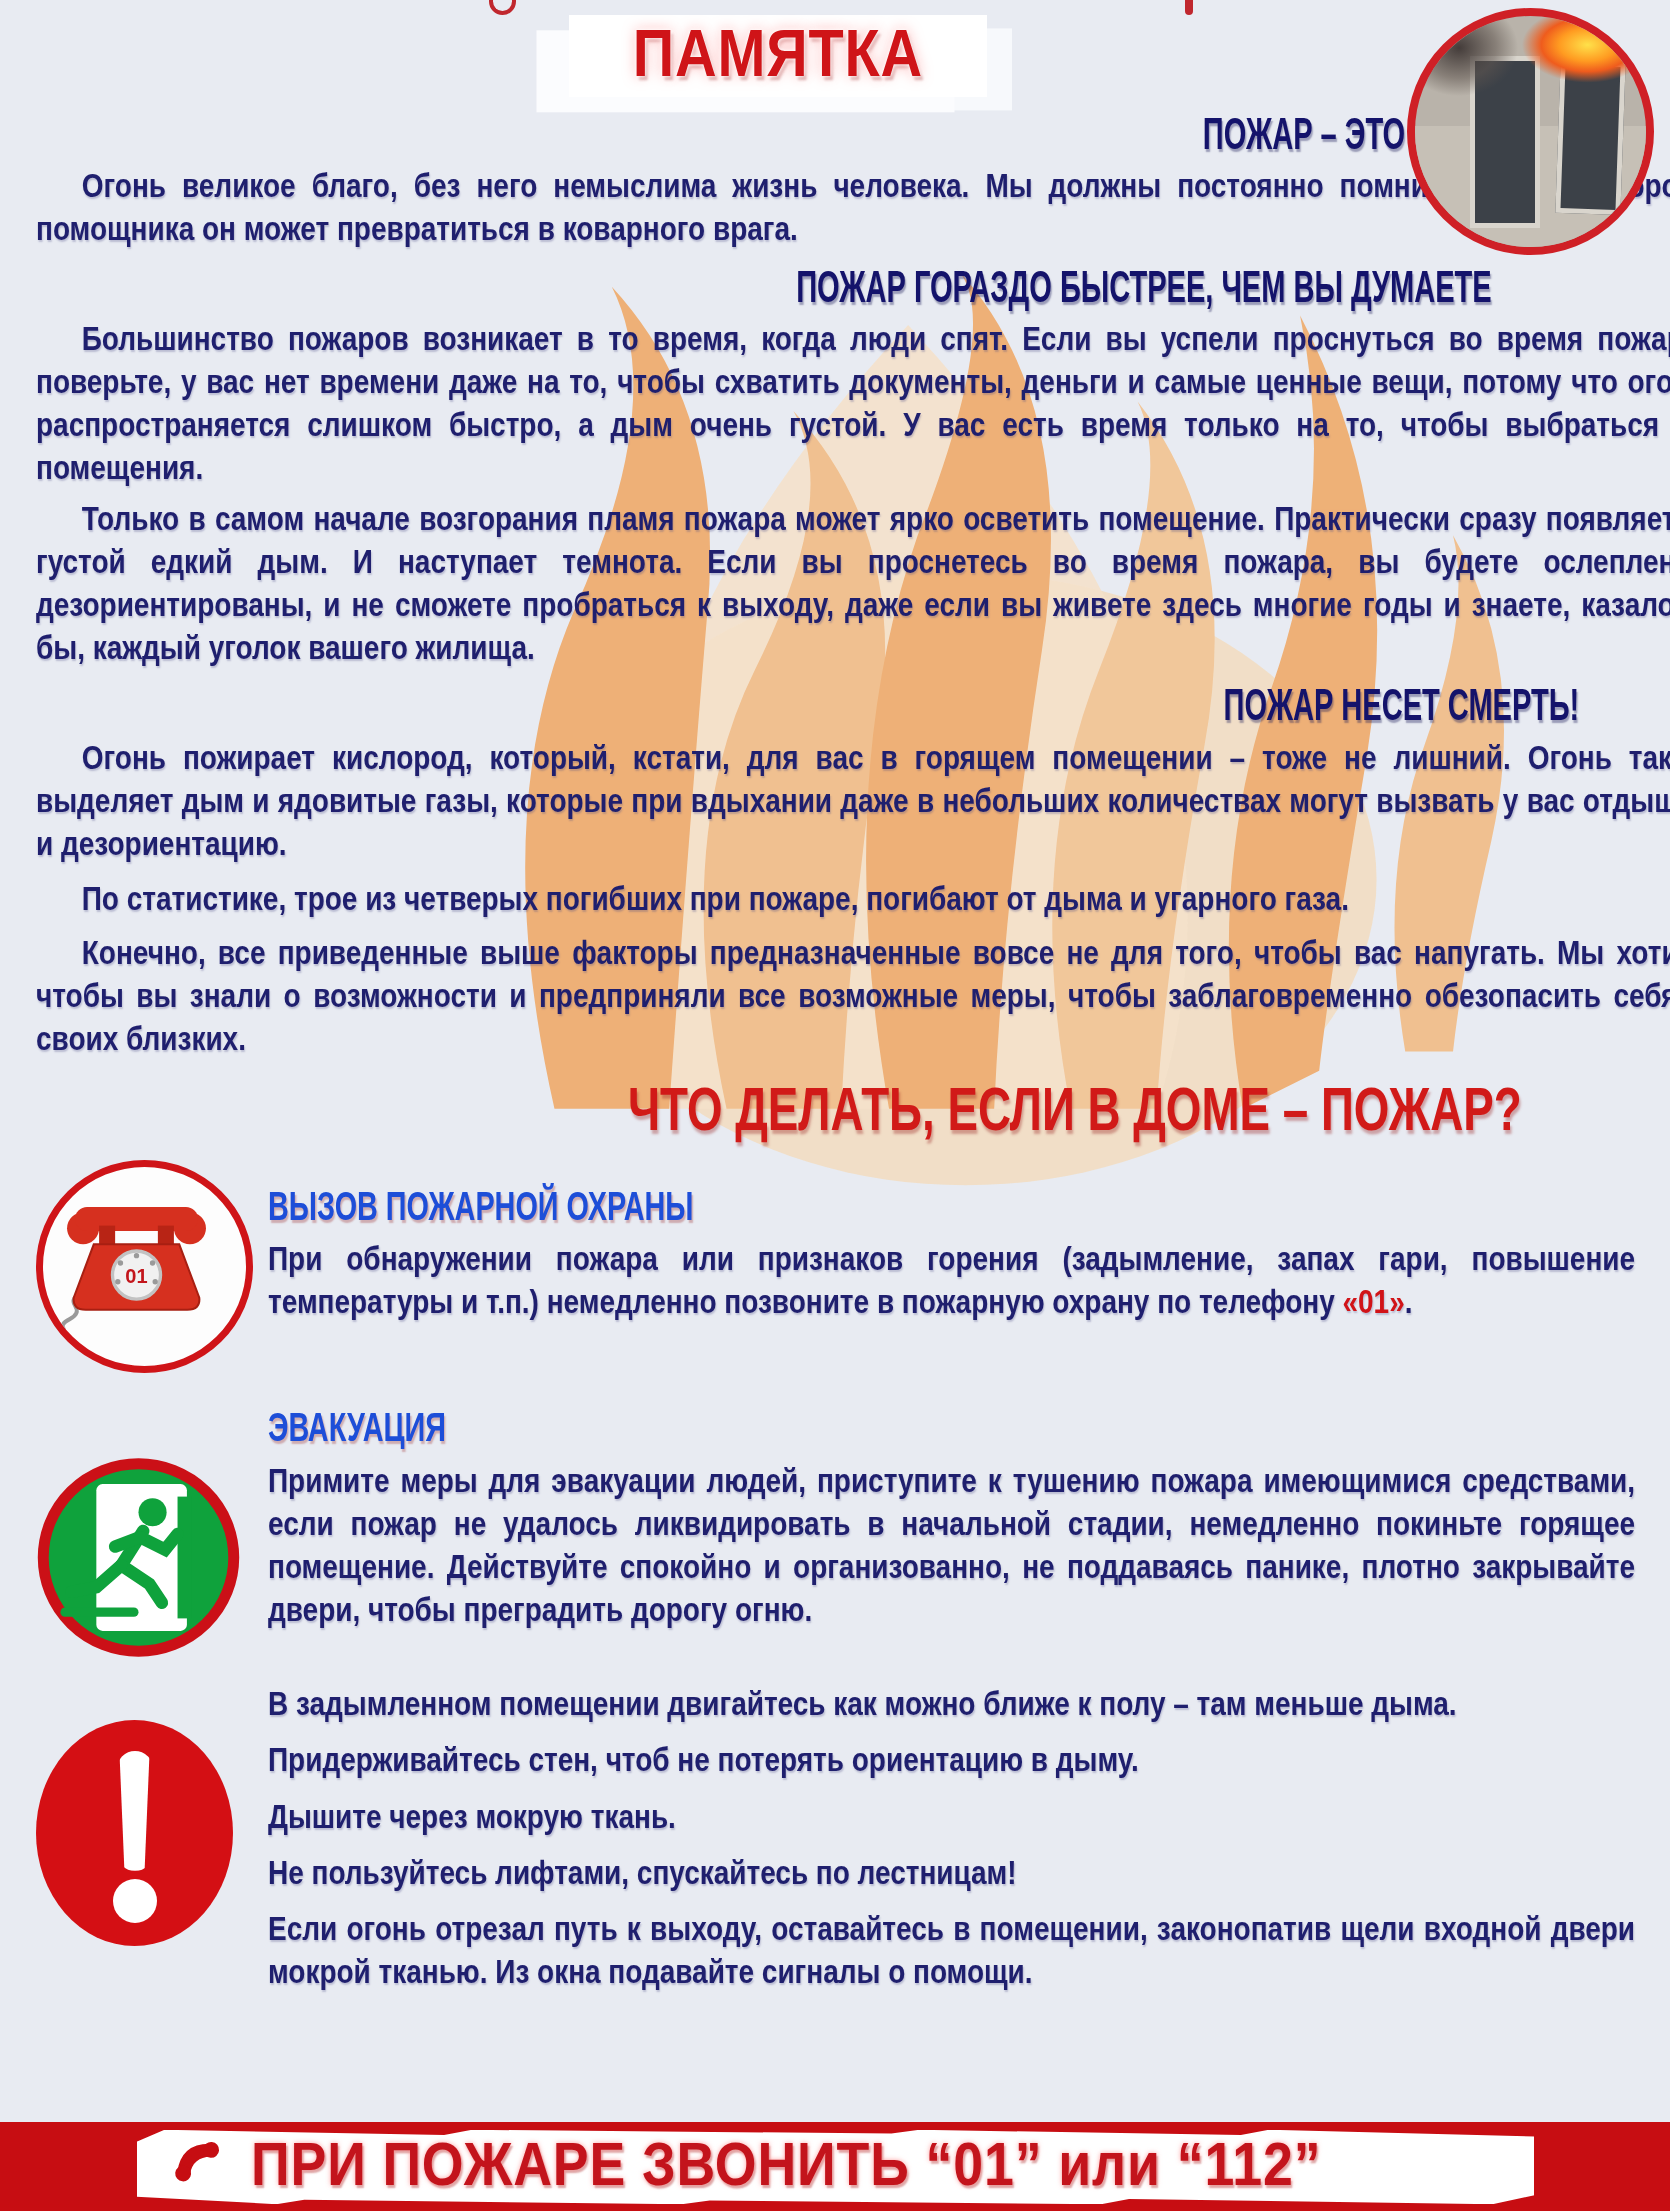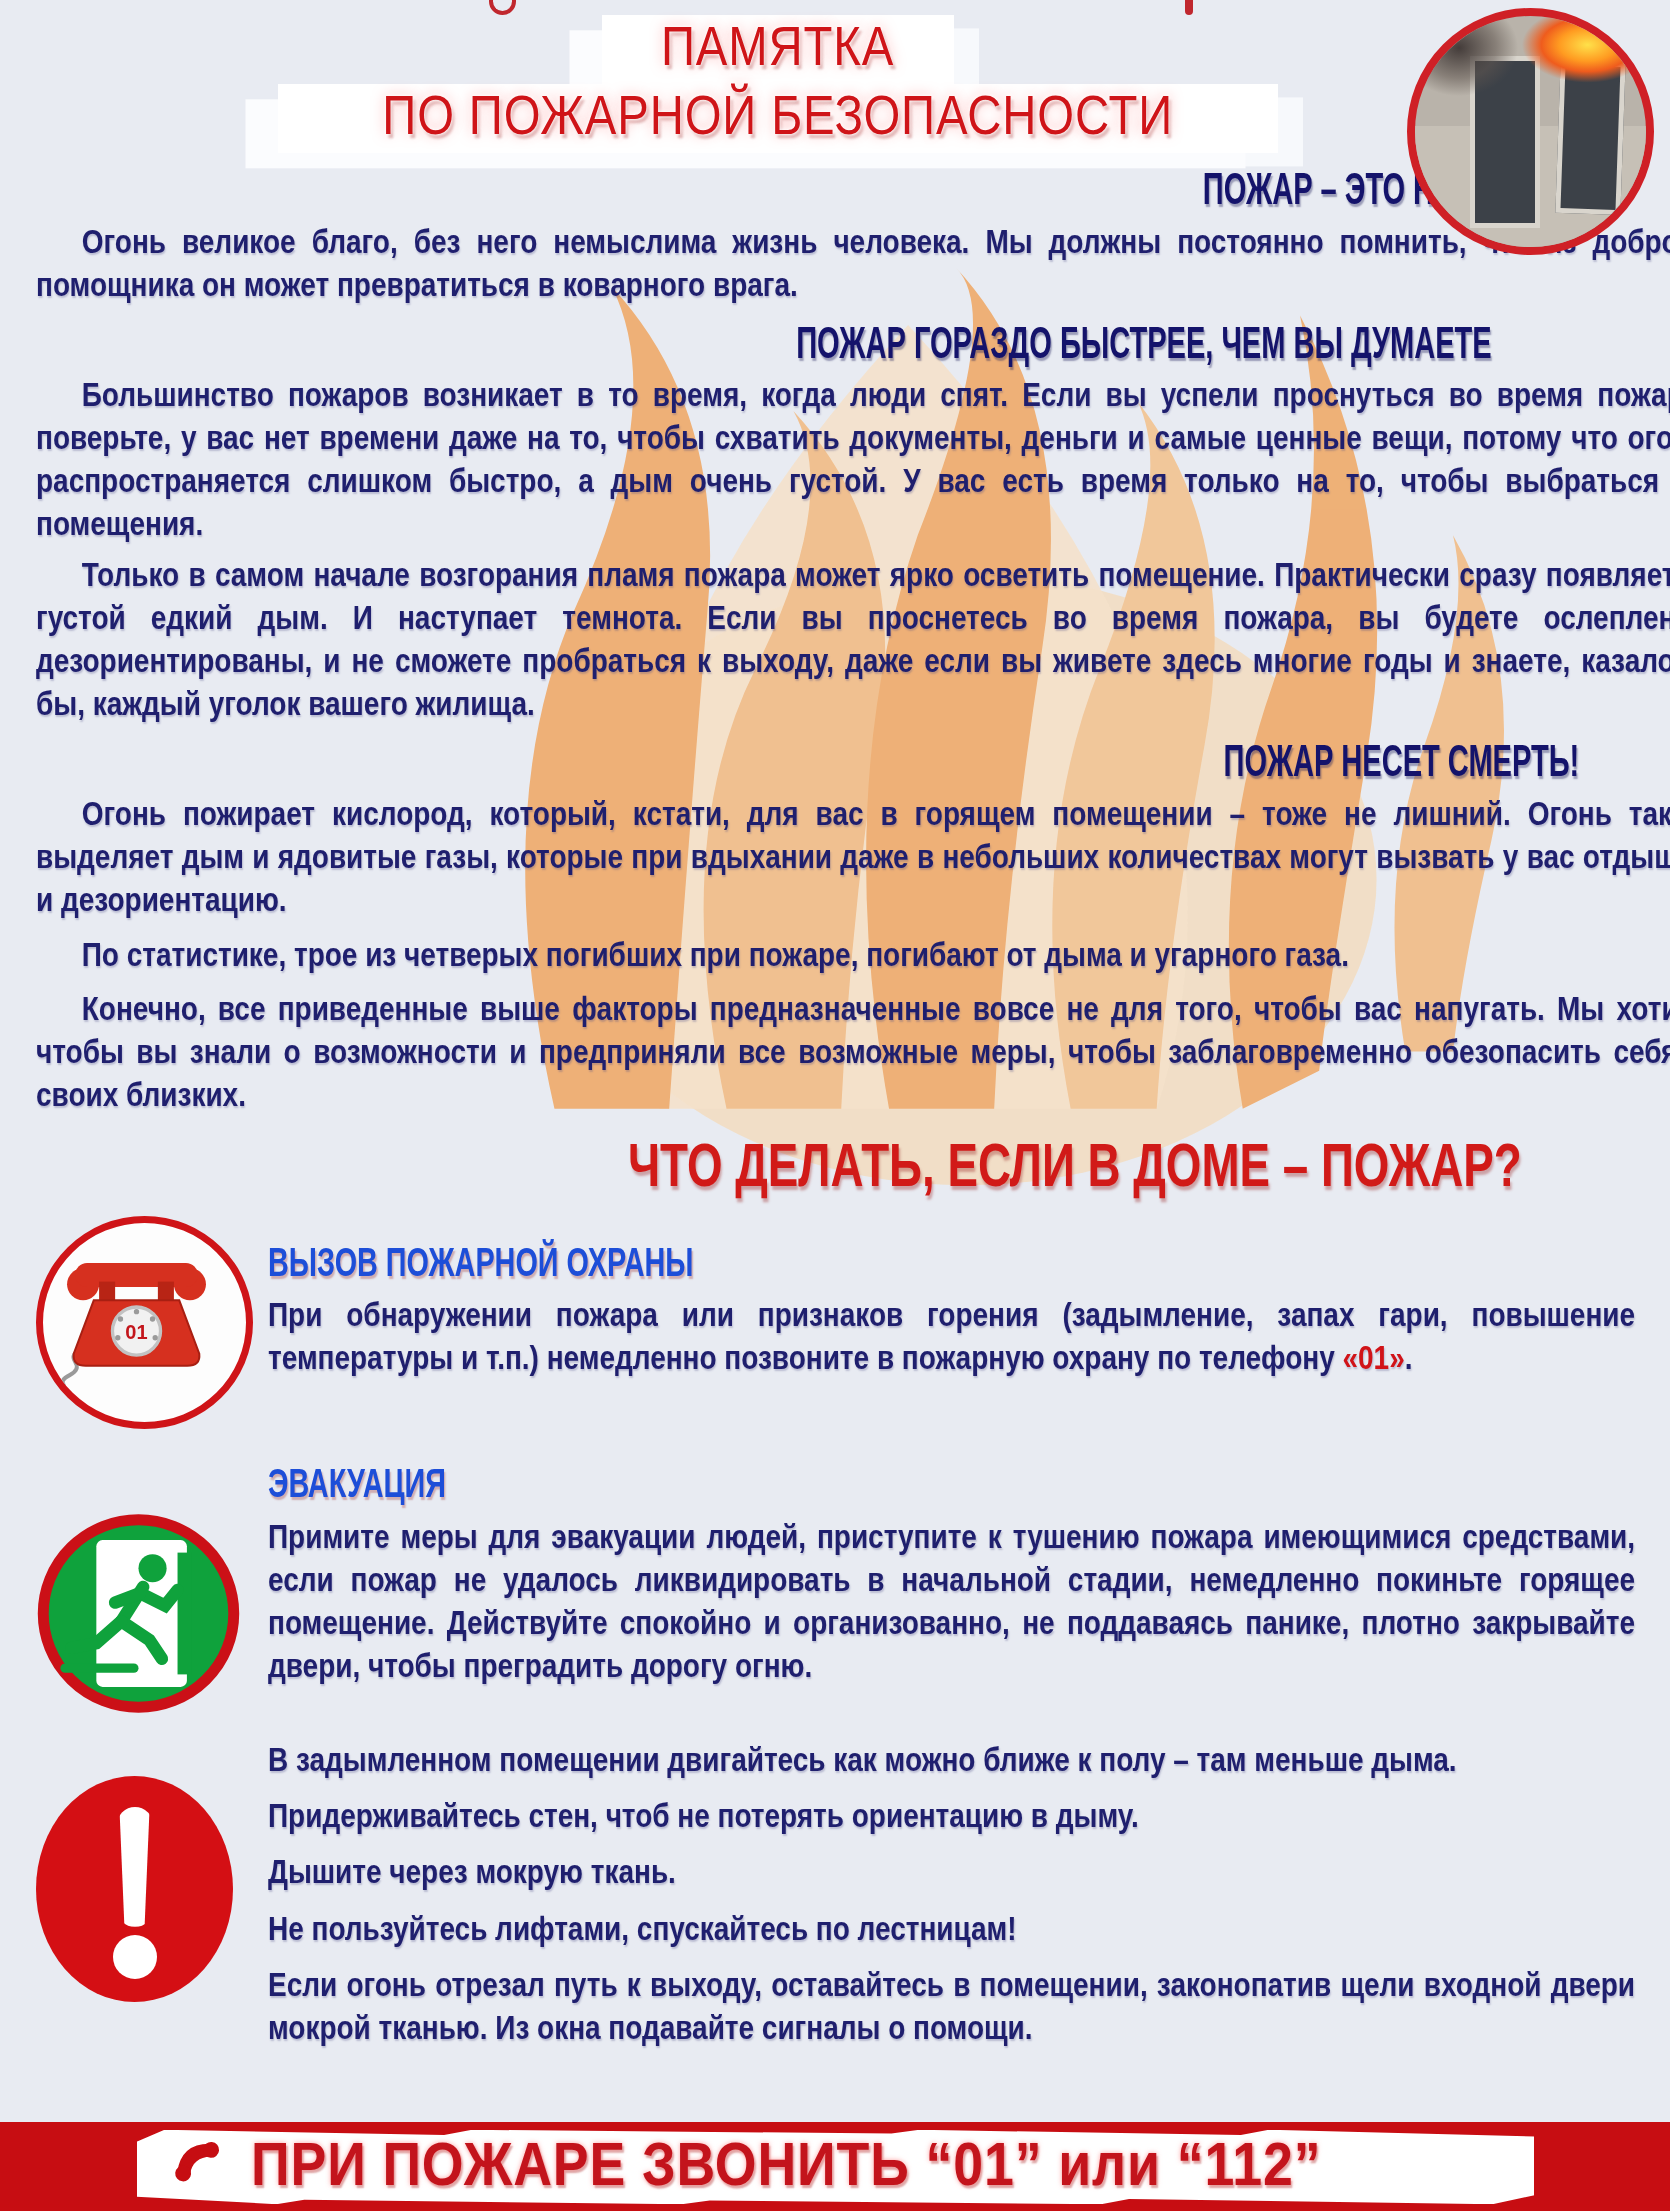--- a/index.html
+++ b/index.html
@@ -17,21 +17,21 @@
            border-radius:0 0 13.4px 13.4px;width:19px;height:10.5px;}
   .cutmark.m2{width:7.6px;height:15.3px;border:none;background:#c0272e;border-radius:0 0 5.7px 5.7px;}
   
   .content{position:relative;z-index:1;padding-top:15.3px;}
   .title-block{text-align:center;line-height:1.08;margin-right:115px;}
   .title-line{
     display:inline-block;
     background:#ffffff;
     padding:1.9px 40px 7.6px;
     box-shadow:-32.5px 15.3px 0 0 #fbfcfe, 25px 13.4px 0 0 #f7f9fc;
-    color:#cf1418;font-weight:normal;font-size:55px;letter-spacing:1px;
+    color:#cf1418;font-weight:bold;font-size:67px;letter-spacing:1px;
     text-shadow:0 0 6.7px #ffffff,0 0 2.9px #ffffff,0 0 13.4px rgba(255,130,130,.65),2.9px 3.8px 2.9px rgba(140,20,20,.35);
     white-space:nowrap;
   }
   .title-line .cond{display:inline-block;transform:scaleX(.86);transform-origin:center;}
   
   .photo{
     position:absolute;top:7.6px;right:17px;z-index:2;
     width:231px;height:231px;border-radius:50%;
     border:8.6px solid #cf2026;overflow:hidden;background:#b9b3aa;
   }
@@ -120,21 +120,20 @@
     <div class="win w1"></div>
     <div class="win w2"></div>
     <div class="p-fire"></div>
     <div class="p-smoke"></div>
   </div>
 
   <div class="content">
 
     <div class="title-block">
       <span class="title-line"><span class="cond">ПАМЯТКА</span></span><br>
-      <span class="title-line"><span class="cond">ПО ПОЖАРНОЙ БЕЗОПАСНОСТИ</span></span>
     </div>
 
     <div class="h-section"><span class="cond">ПОЖАР – ЭТО НЕ ШУТКА!</span></div>
     <p class="para">Огонь великое благо, без него немыслима жизнь человека. Мы должны постоянно помнить, что из доброго помощника он может превратиться в коварного врага.</p>
 
     <div class="h-section"><span class="cond">ПОЖАР ГОРАЗДО БЫСТРЕЕ, ЧЕМ ВЫ ДУМАЕТЕ</span></div>
     <p class="para">Большинство пожаров возникает в то время, когда люди спят. Если вы успели проснуться во время пожара, поверьте, у вас нет времени даже на то, чтобы схватить документы, деньги и самые ценные вещи, потому что огонь распространяется слишком быстро, а дым очень густой. У вас есть время только на то, чтобы выбраться из помещения.</p>
 
     <p class="para">Только в самом начале возгорания пламя пожара может ярко осветить помещение. Практически сразу появляется густой едкий дым. И наступает темнота. Если вы проснетесь во время пожара, вы будете ослеплены, дезориентированы, и не сможете пробраться к выходу, даже если вы живете здесь многие годы и знаете, казалось бы, каждый уголок вашего жилища.</p>
 

